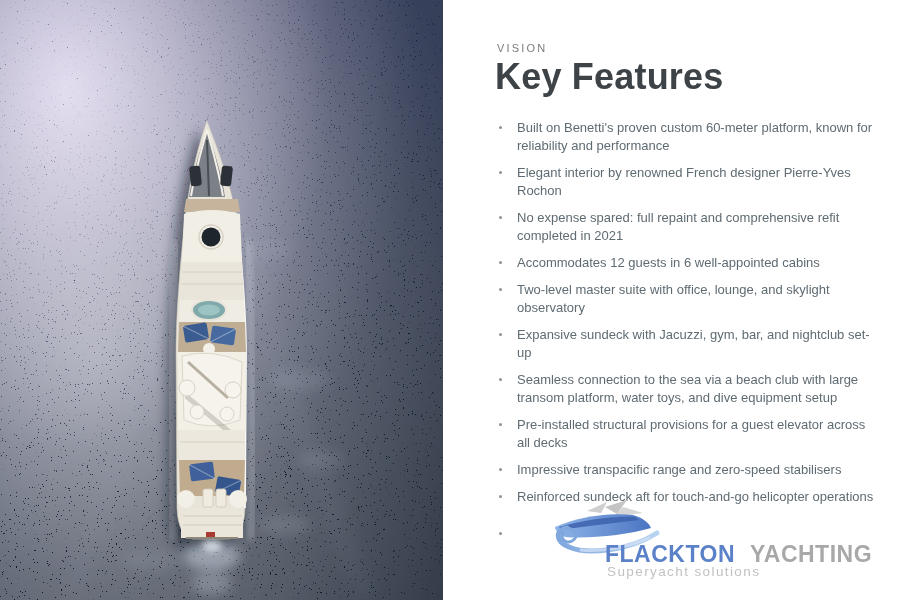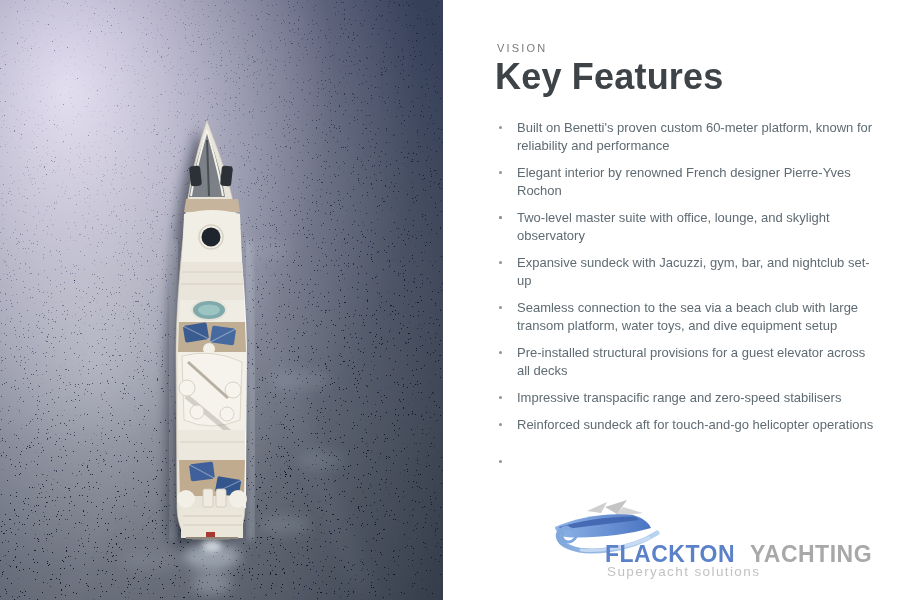--- a/index.html
+++ b/index.html
@@ -207,22 +207,27 @@
           <span class="ftext">Built on Benetti's proven custom 60-meter platform, known for reliability and performance</span>
         </li>
 
         <li>
           <span class="dot"></span>
           <span class="ftext">Elegant interior by renowned French designer Pierre-Yves Rochon</span>
         </li>
 
         <li>
           <span class="dot"></span>
-        </li>
-
+          <span class="ftext">No expense spared: full repaint and comprehensive refit completed in 2021</span>
+        </li>
+
+        <li>
+          <span class="dot"></span>
+          <span class="ftext">Accommodates 12 guests in 6 well-appointed cabins</span>
+        </li>
 
         <li>
           <span class="dot"></span>
           <span class="ftext">Two-level master suite with office, lounge, and skylight observatory</span>
         </li>
 
         <li>
           <span class="dot"></span>
           <span class="ftext">Expansive sundeck with Jacuzzi, gym, bar, and nightclub set-up</span>
         </li>

